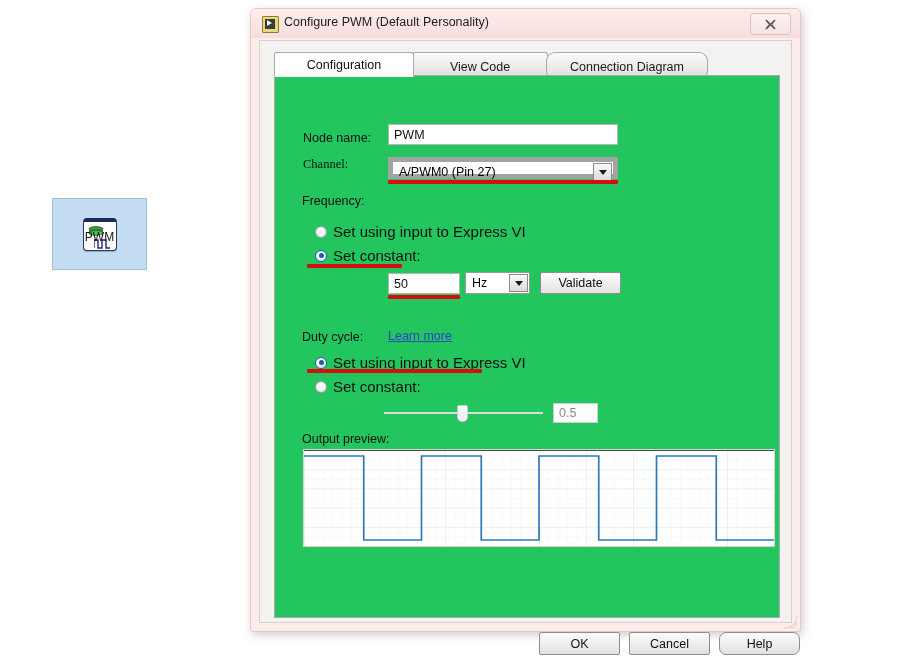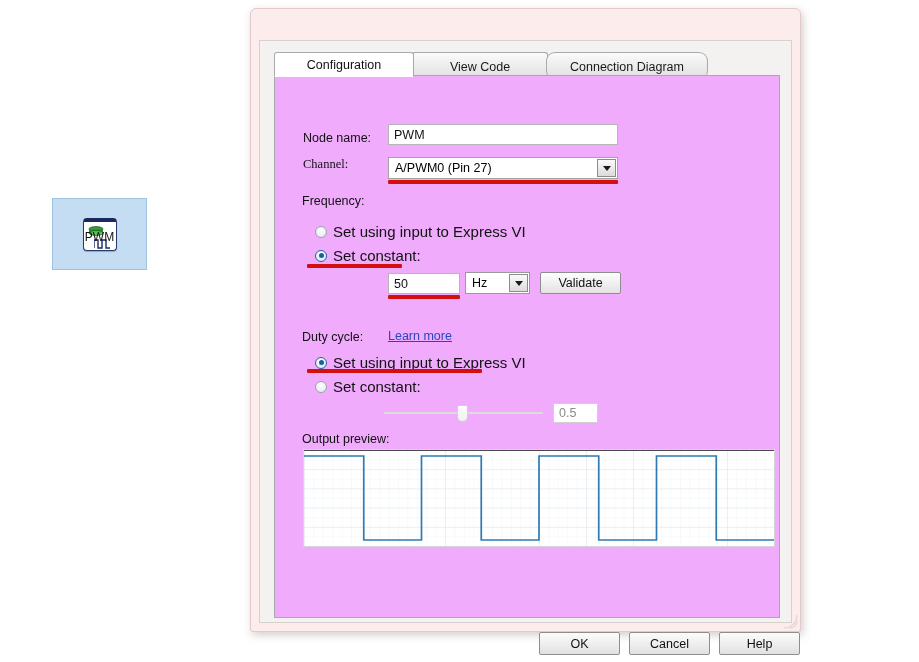--- a/index.html
+++ b/index.html
@@ -93,39 +93,39 @@
   .tab.active{
     background:#ffffff;border:1px solid #a9a9a9;border-bottom:1px solid #ffffff;
     border-radius:3px 3px 0 0;z-index:3;height:25px;
   }
   #tab-configuration{left:0;width:140px;}
   #tab-viewcode{left:138px;width:136px;}
   #tab-connection{left:272px;width:162px;border-radius:9px;}
 
   #tabpanel{
     position:absolute;left:14px;top:34px;width:506px;height:543px;
-    background:#f0abfc;border:1px solid #a9a9a9;box-sizing:border-box;
+    background:#22c55e;border:1px solid #a9a9a9;box-sizing:border-box;
   }
 
   
   .lbl{position:absolute;font-size:12.5px;color:#111;}
   .txtfield{
     position:absolute;background:#fff;border:1px solid #b6b6b6;
     box-sizing:border-box;font-family:"Liberation Sans",sans-serif;
     font-size:12.5px;color:#111;padding:0 5px;line-height:20px;
   }
   .redline{position:absolute;height:4px;background:#d50f0f;border-radius:1px;}
 
   #lbl-nodename{left:28px;top:55px;}
   #node-name-input{left:113px;top:48px;width:230px;height:21px;}
 
   #lbl-channel{left:28px;top:81px;font-family:Liberation Serif, serif;}
   #channel-combo{
     position:absolute;left:113px;top:81px;width:230px;height:22px;
-    background:#fff;border:1px solid #a3a3a3;box-sizing:border-box;
+    background:#fff;border:5px solid #a3a3a3;box-sizing:border-box;
   }
   #channel-combo .val{position:absolute;left:6px;top:3px;font-size:12.5px;}
   #channel-combo .arrowbox{
     position:absolute;right:1px;top:1px;width:19px;height:18px;
     background:linear-gradient(to bottom,#fafafa,#dcdcdc);
     border:1px solid #8c8c8c;box-sizing:border-box;
     display:flex;align-items:center;justify-content:center;
   }
   #redline-channel{left:113px;top:104px;width:230px;}
 
@@ -213,21 +213,21 @@
   
   .dlgbtn{
     position:absolute;width:81px;height:23px;
     background:linear-gradient(to bottom,#fcfcfc,#e1e1e1);
     border:1px solid #8e8e8e;border-radius:2px;box-sizing:border-box;
     display:flex;align-items:center;justify-content:center;
     font-size:12.5px;color:#111;
   }
   #btn-ok{left:279px;top:591px;}
   #btn-cancel{left:369px;top:591px;}
-  #btn-help{left:459px;top:591px;}
+  #btn-help{left:459px;top:591px;border-radius:7px;}
 
   #resize-grip{
     position:absolute;right:2px;bottom:2px;width:18px;height:18px;
     opacity:.45;
   }
 </style>
 </head>
 <body>
 
 <div id="pwm-node">
@@ -239,20 +239,33 @@
     </svg>
     <svg class="wave" width="16" height="12" viewBox="0 0 16 12">
       <polyline points="0,10 0,2 4,2 4,10 8,10 8,2 12,2 12,10 16,10" fill="none" stroke="#1b2a6b" stroke-width="1.4"></polyline>
     </svg>
   </div>
   <div class="lbl">PWM</div>
 </div>
 
 <div id="dialog">
 
+  <div id="titlebar">
+    <div id="title-icon">
+      <div class="inner"></div>
+      <div class="tri"></div>
+    </div>
+    <div id="title-text">Configure PWM (Default Personality)</div>
+    <div id="close-btn">
+      <svg width="11" height="11" viewBox="0 0 11 11">
+        <path d="M1,1 L10,10 M10,1 L1,10" stroke="#5a5a5a" stroke-width="1.6" fill="none"></path>
+        <path d="M1,1 L4,5.5 L1,10 M10,1 L7,5.5 L10,10" stroke="#5a5a5a" stroke-width="1" fill="none"></path>
+      </svg>
+    </div>
+  </div>
 
   <div id="client">
 
     <div id="tabstrip">
       <div class="tab active" id="tab-configuration">
         <span>Configuration</span>
       </div>
       <div class="tab inactive" id="tab-viewcode">
         <span>View Code</span>
       </div>

